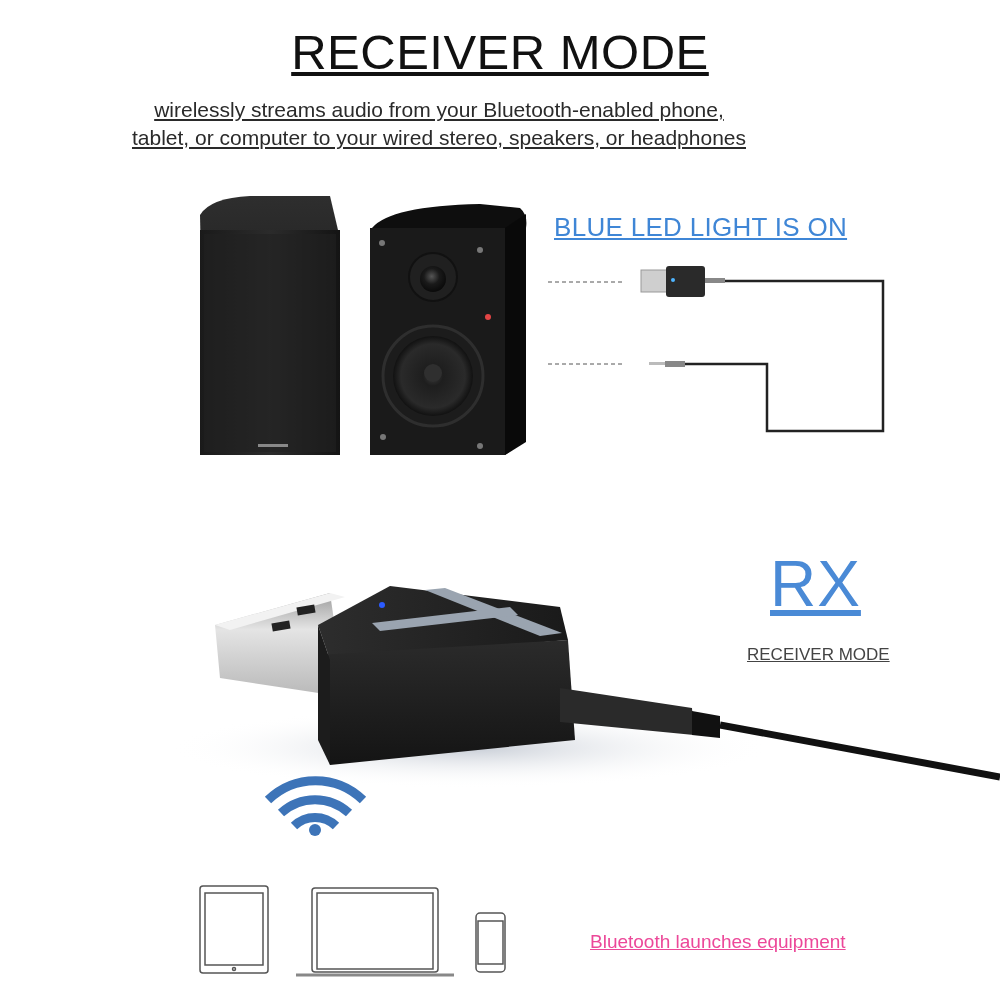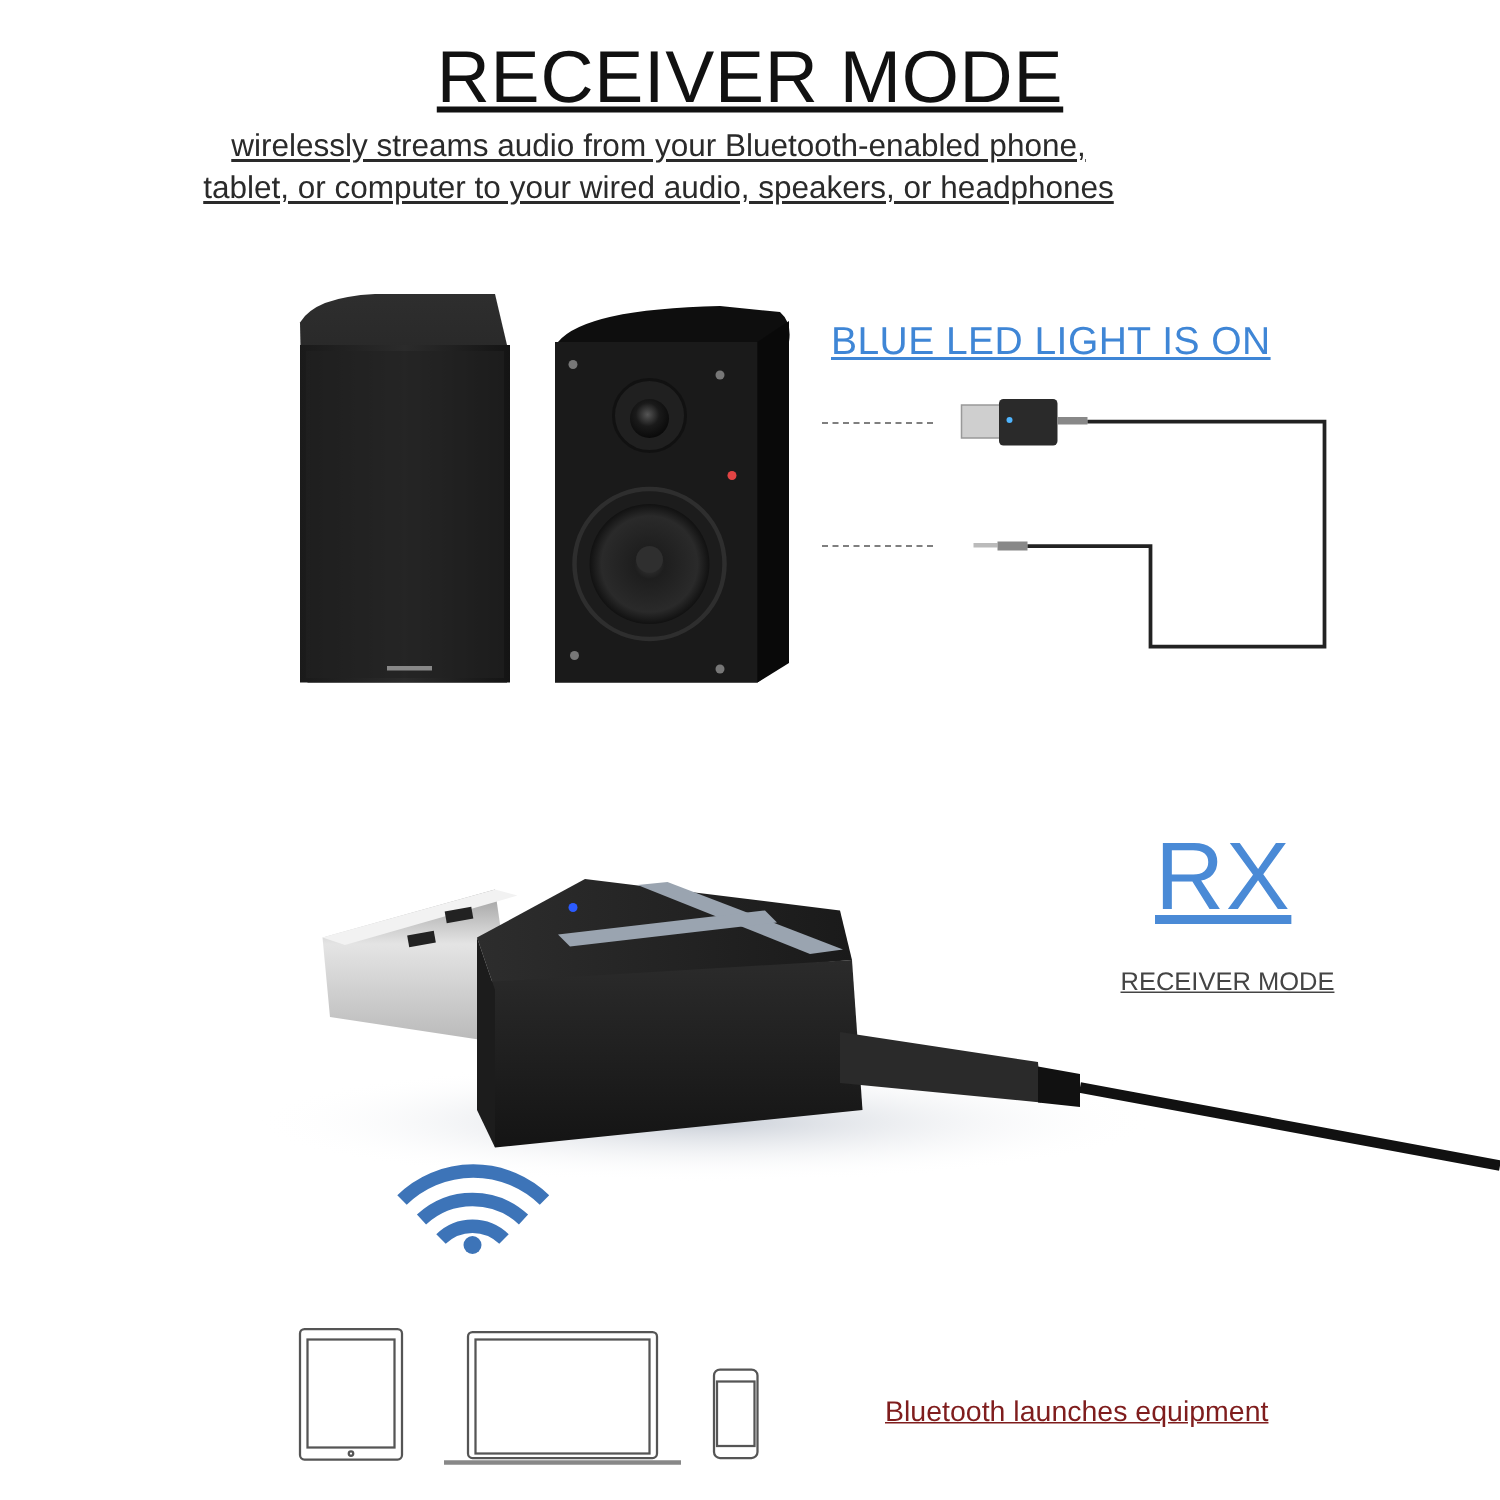--- a/index.html
+++ b/index.html
@@ -1,32 +1,32 @@
 <!DOCTYPE html>
 <html><head>
 <meta charset="utf-8">
 <style>
   html, body { margin:0; padding:0; background:#ffffff; }
   body { width:1000px; height:1000px; position:relative; overflow:hidden; font-family:"Liberation Sans", sans-serif; }
   .abs { position:absolute;text-decoration:underline; }
   .title { left:0; top:24px; width:1000px; text-align:center; font-size:49px; font-weight:400; color:#111; letter-spacing:0.5px; }
-  .subtitle { left:0; top:84px; width:878px; text-align:center; font-size:21px; line-height:28px; color:#2a2a2a; }
+  .subtitle { left:0; top:96px; width:878px; text-align:center; font-size:21px; line-height:28px; color:#2a2a2a; }
   .led-label { left:554px; top:212px; font-size:26px; color:#3f86d6; letter-spacing:0.3px; }
   .rx { left:770px; top:547px; font-size:64px; color:#4a8ad6; letter-spacing:1px; }
   .rx-sub { left:747px; top:645px; font-size:17px; color:#444; }
-  .bt-text { left:590px; top:931px; font-size:19px; color:#7f1d1d; }
+  .bt-text { left:590px; top:931px; font-size:19px; color:#ec4899; }
   svg { position:absolute; left:0; top:0; }
 </style>
 </head>
 <body>
 
 <div class="abs title">RECEIVER MODE</div>
 <div class="abs subtitle">
   <div>wirelessly streams audio from your Bluetooth-enabled phone,</div>
-  <div>tablet, or computer to your wired audio, speakers, or headphones</div>
+  <div>tablet, or computer to your wired stereo, speakers, or headphones</div>
 </div>
 
 <svg width="1000" height="1000" viewBox="0 0 1000 1000">
   <defs>
     <linearGradient id="spk1" x1="0" y1="0" x2="1" y2="0">
       <stop offset="0" stop-color="#1a1a1a"></stop>
         <stop offset="0.5" stop-color="#2b2b2b"></stop>
         <stop offset="1" stop-color="#141414"></stop>
     </linearGradient>
     <linearGradient id="spkTop" x1="0" y1="0" x2="0" y2="1">

